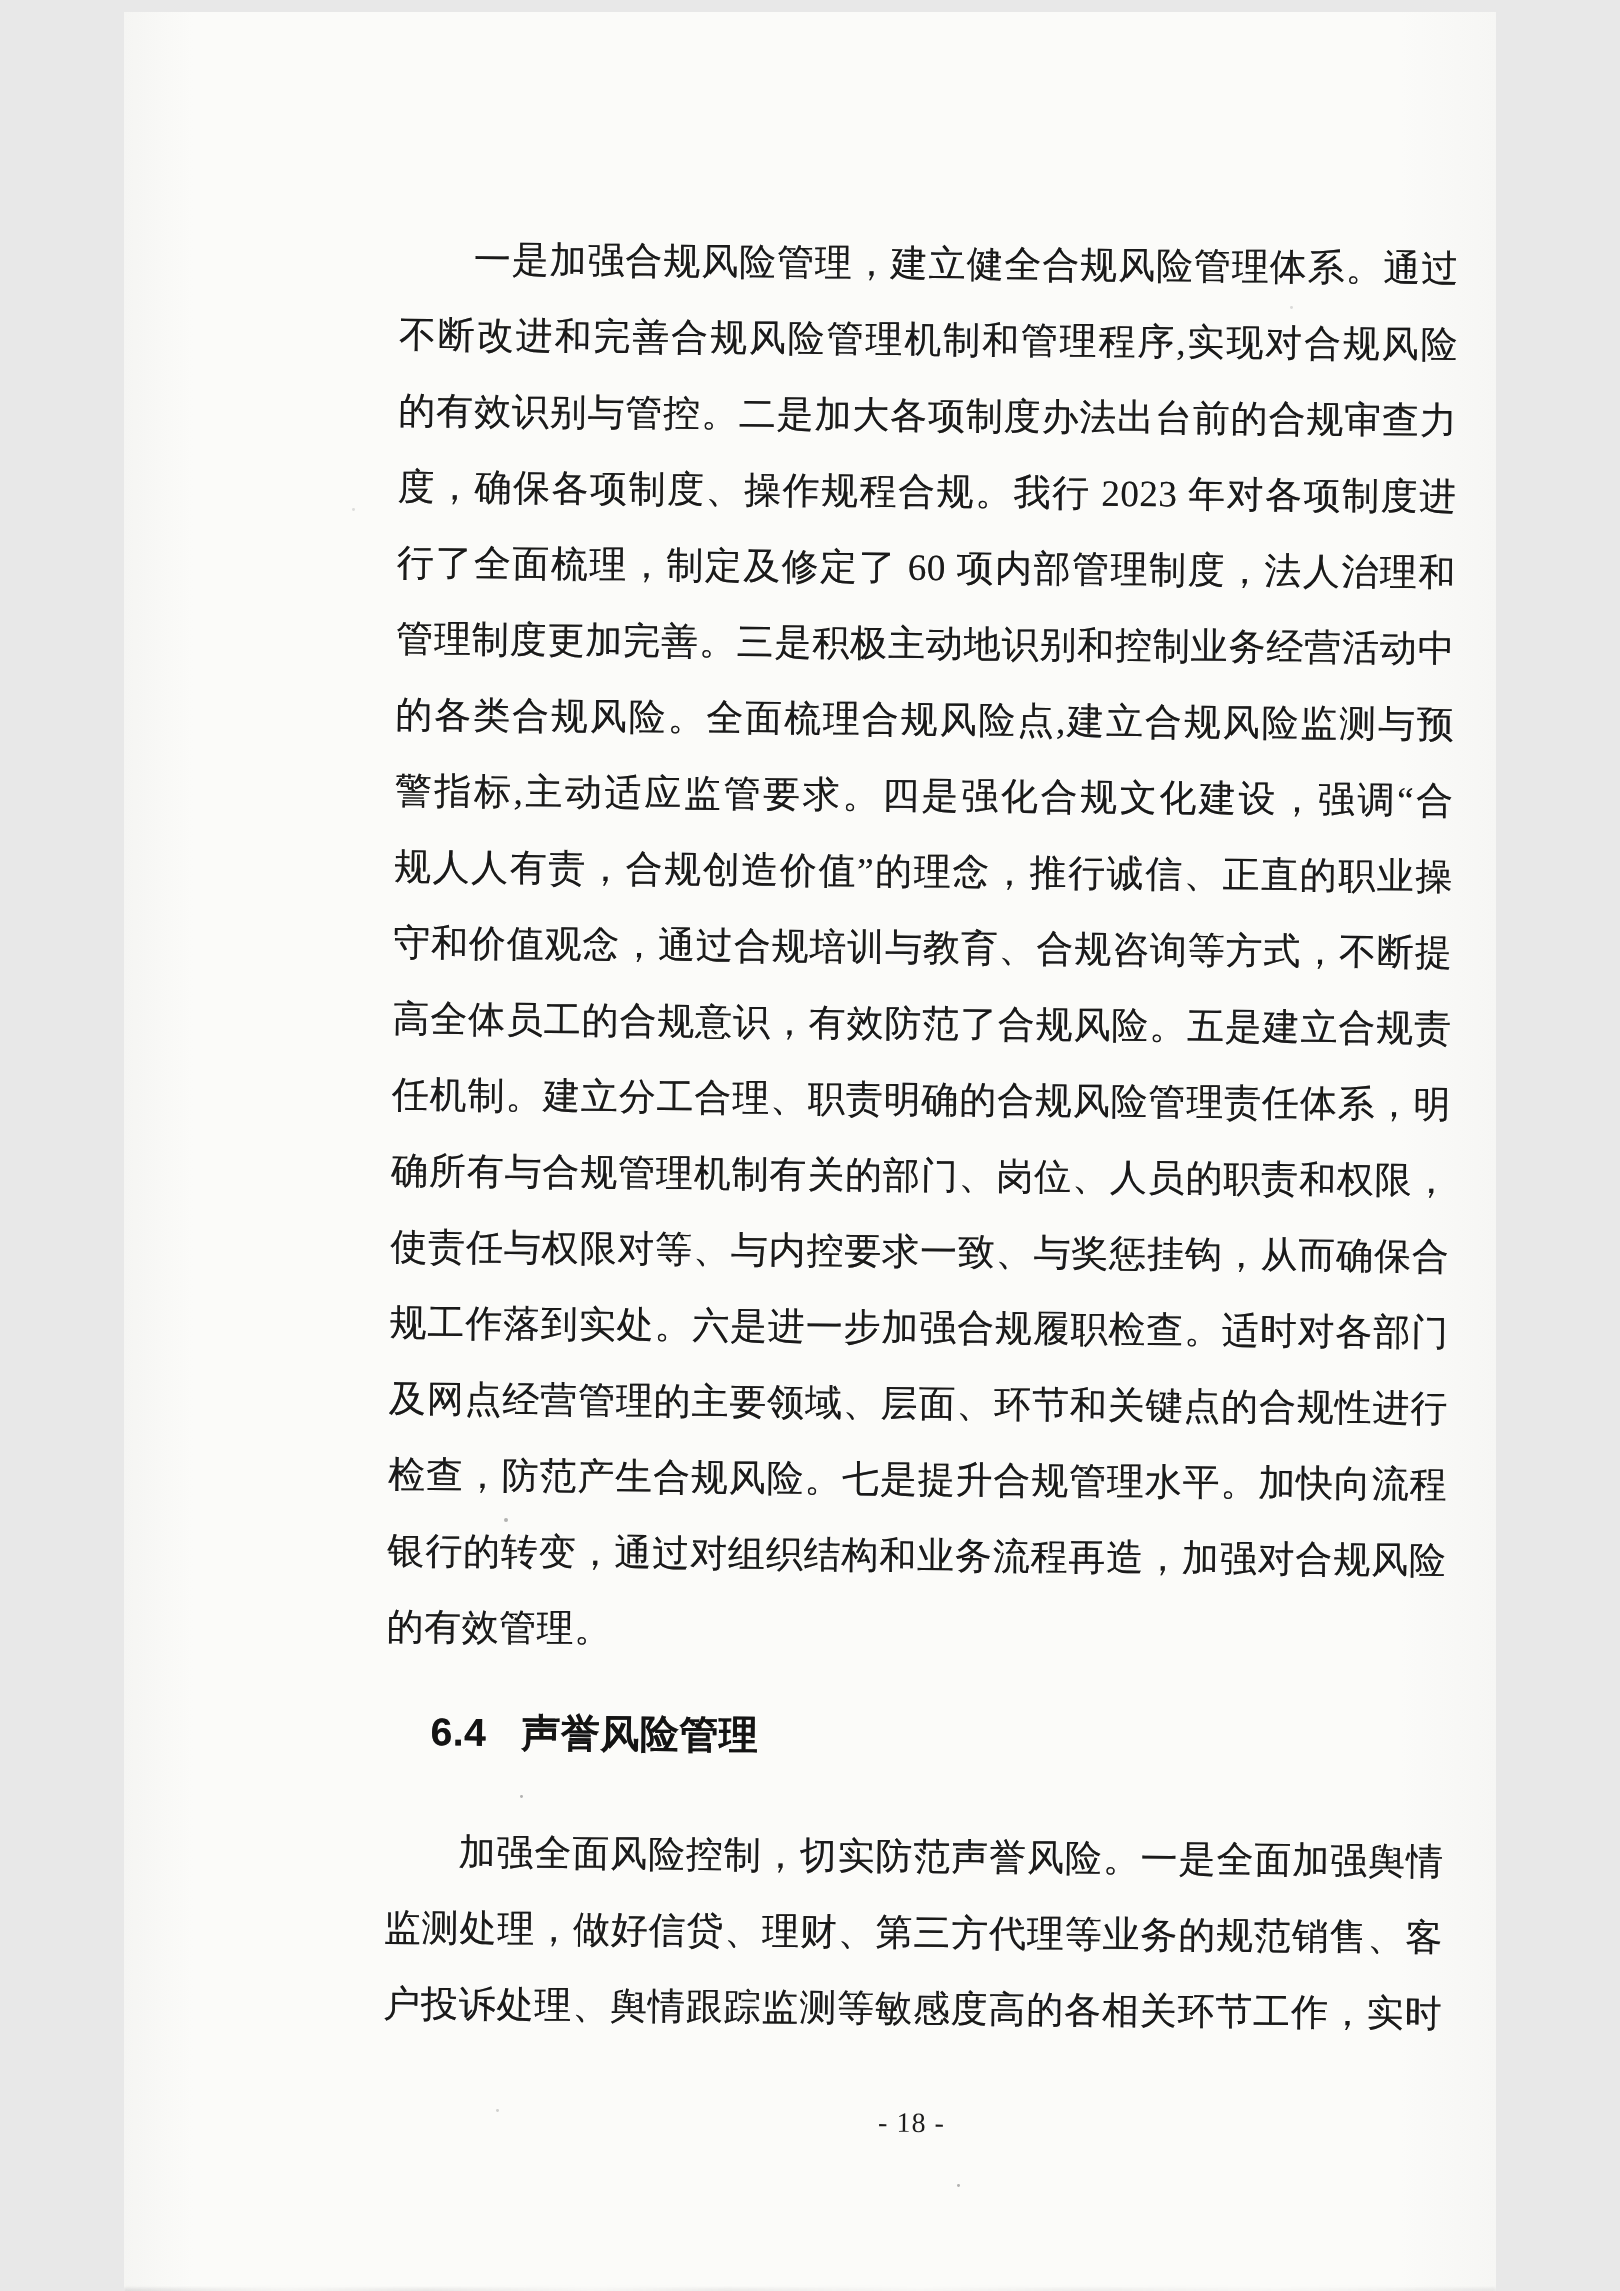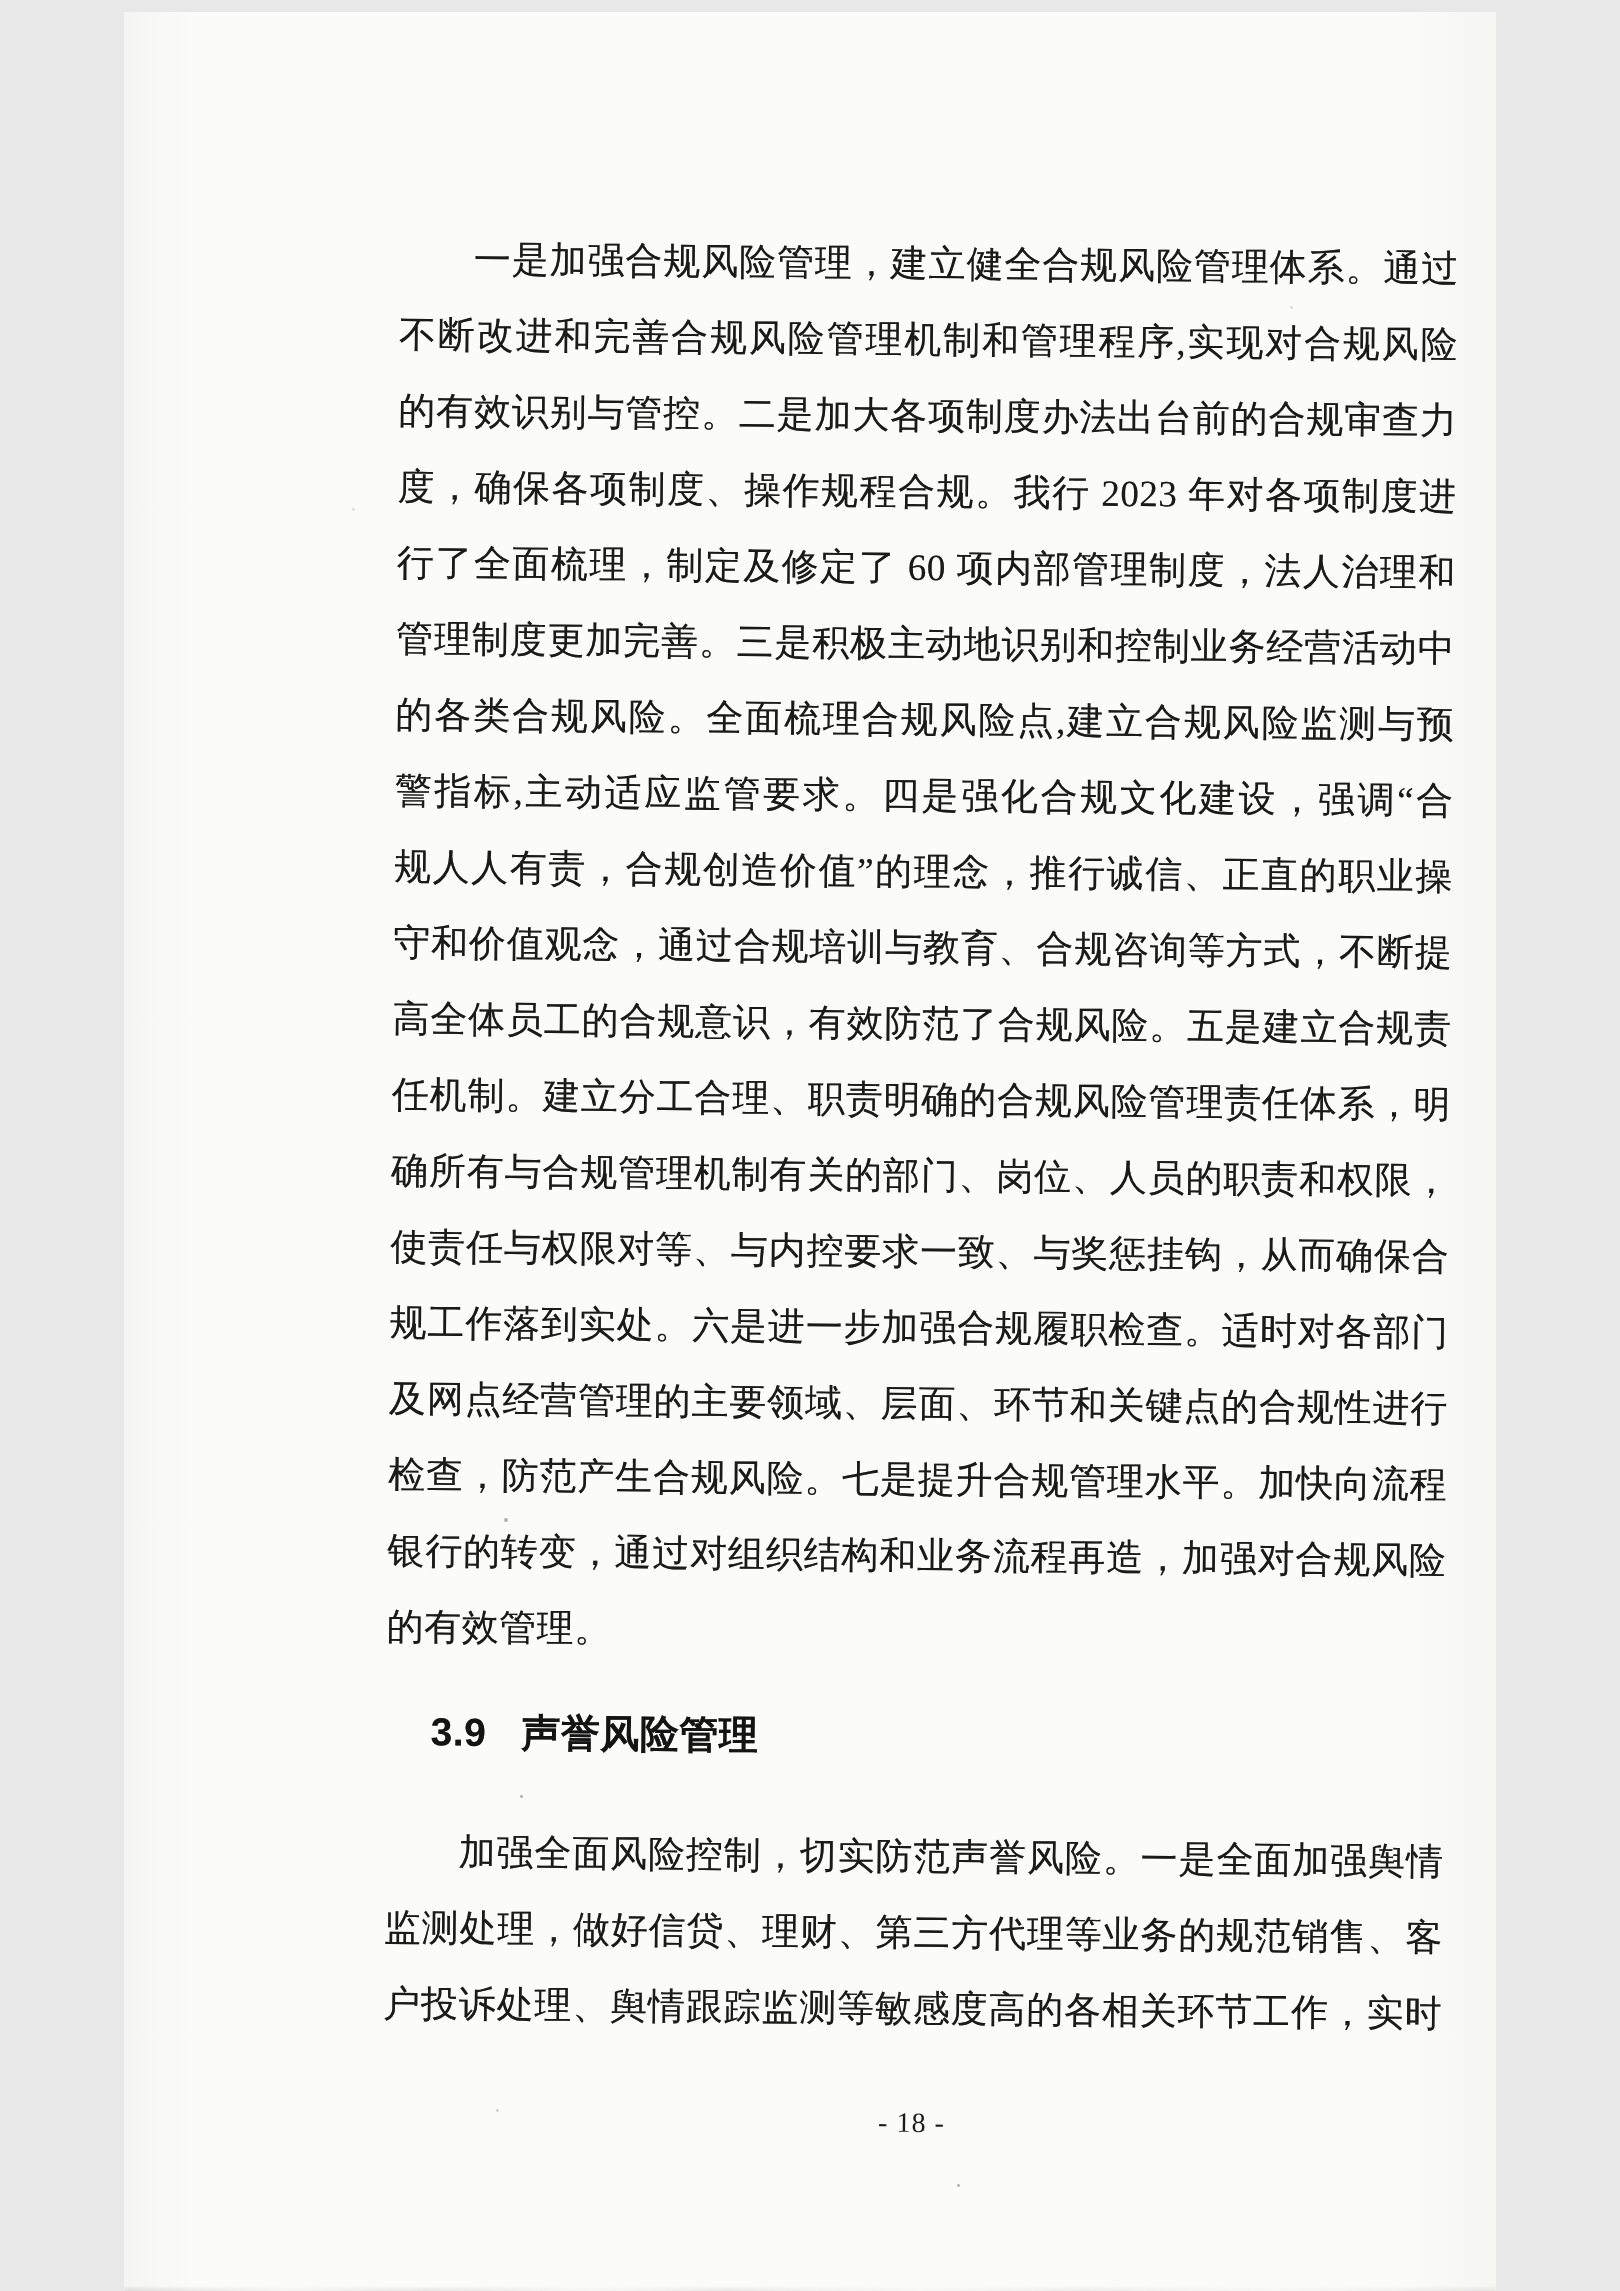--- a/index.html
+++ b/index.html
@@ -110,21 +110,21 @@
       <div class="line">确所有与合规管理机制有关的部门、岗位、人员的职责和权限，</div>
       <div class="line">使责任与权限对等、与内控要求一致、与奖惩挂钩，从而确保合</div>
       <div class="line">规工作落到实处。六是进一步加强合规履职检查。适时对各部门</div>
       <div class="line">及网点经营管理的主要领域、层面、环节和关键点的合规性进行</div>
       <div class="line">检查，防范产生合规风险。七是提升合规管理水平。加快向流程</div>
       <div class="line">银行的转变，通过对组织结构和业务流程再造，加强对合规风险</div>
       <div class="line short">的有效管理。</div>
     </div>
 
     <div class="heading">
-      <span>3.9</span>
+      <span>6.4</span>
       <span>声誉风险管理</span>
     </div>
 
     <div class="para para2">
       <div class="line first">加强全面风险控制，切实防范声誉风险。一是全面加强舆情</div>
       <div class="line">监测处理，做好信贷、理财、第三方代理等业务的规范销售、客</div>
       <div class="line">户投诉处理、舆情跟踪监测等敏感度高的各相关环节工作，实时</div>
     </div>
 
     <div class="pageno">- 18 -</div>

